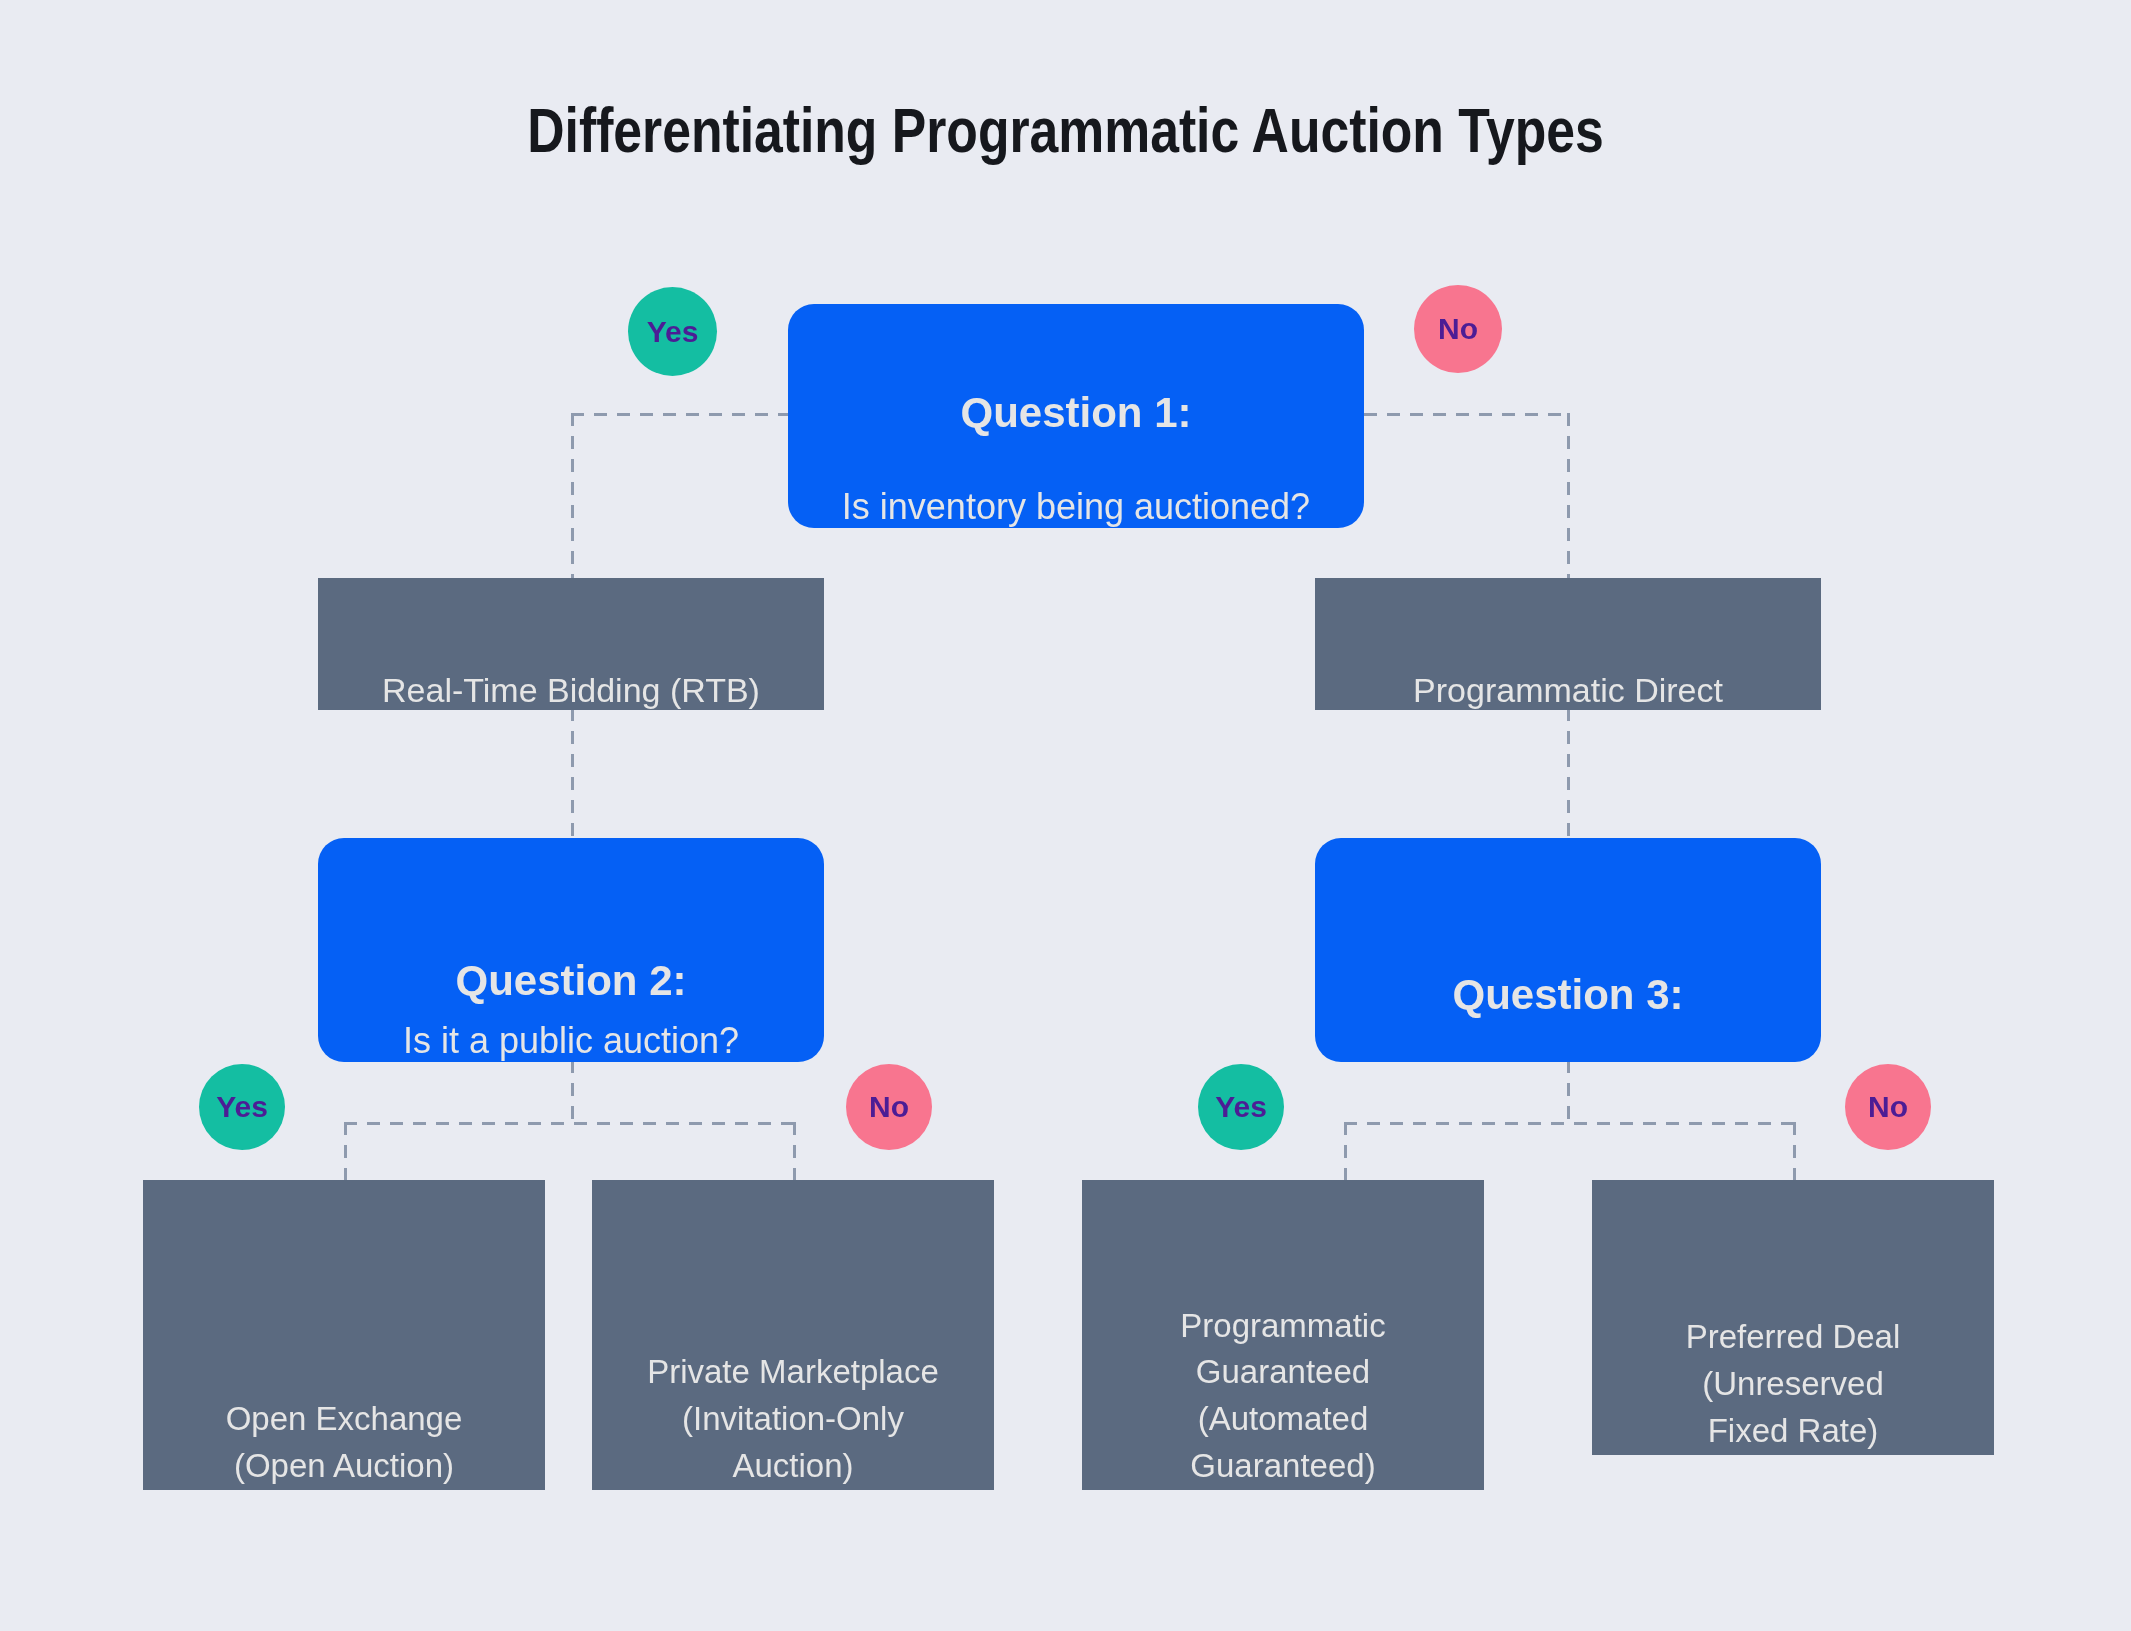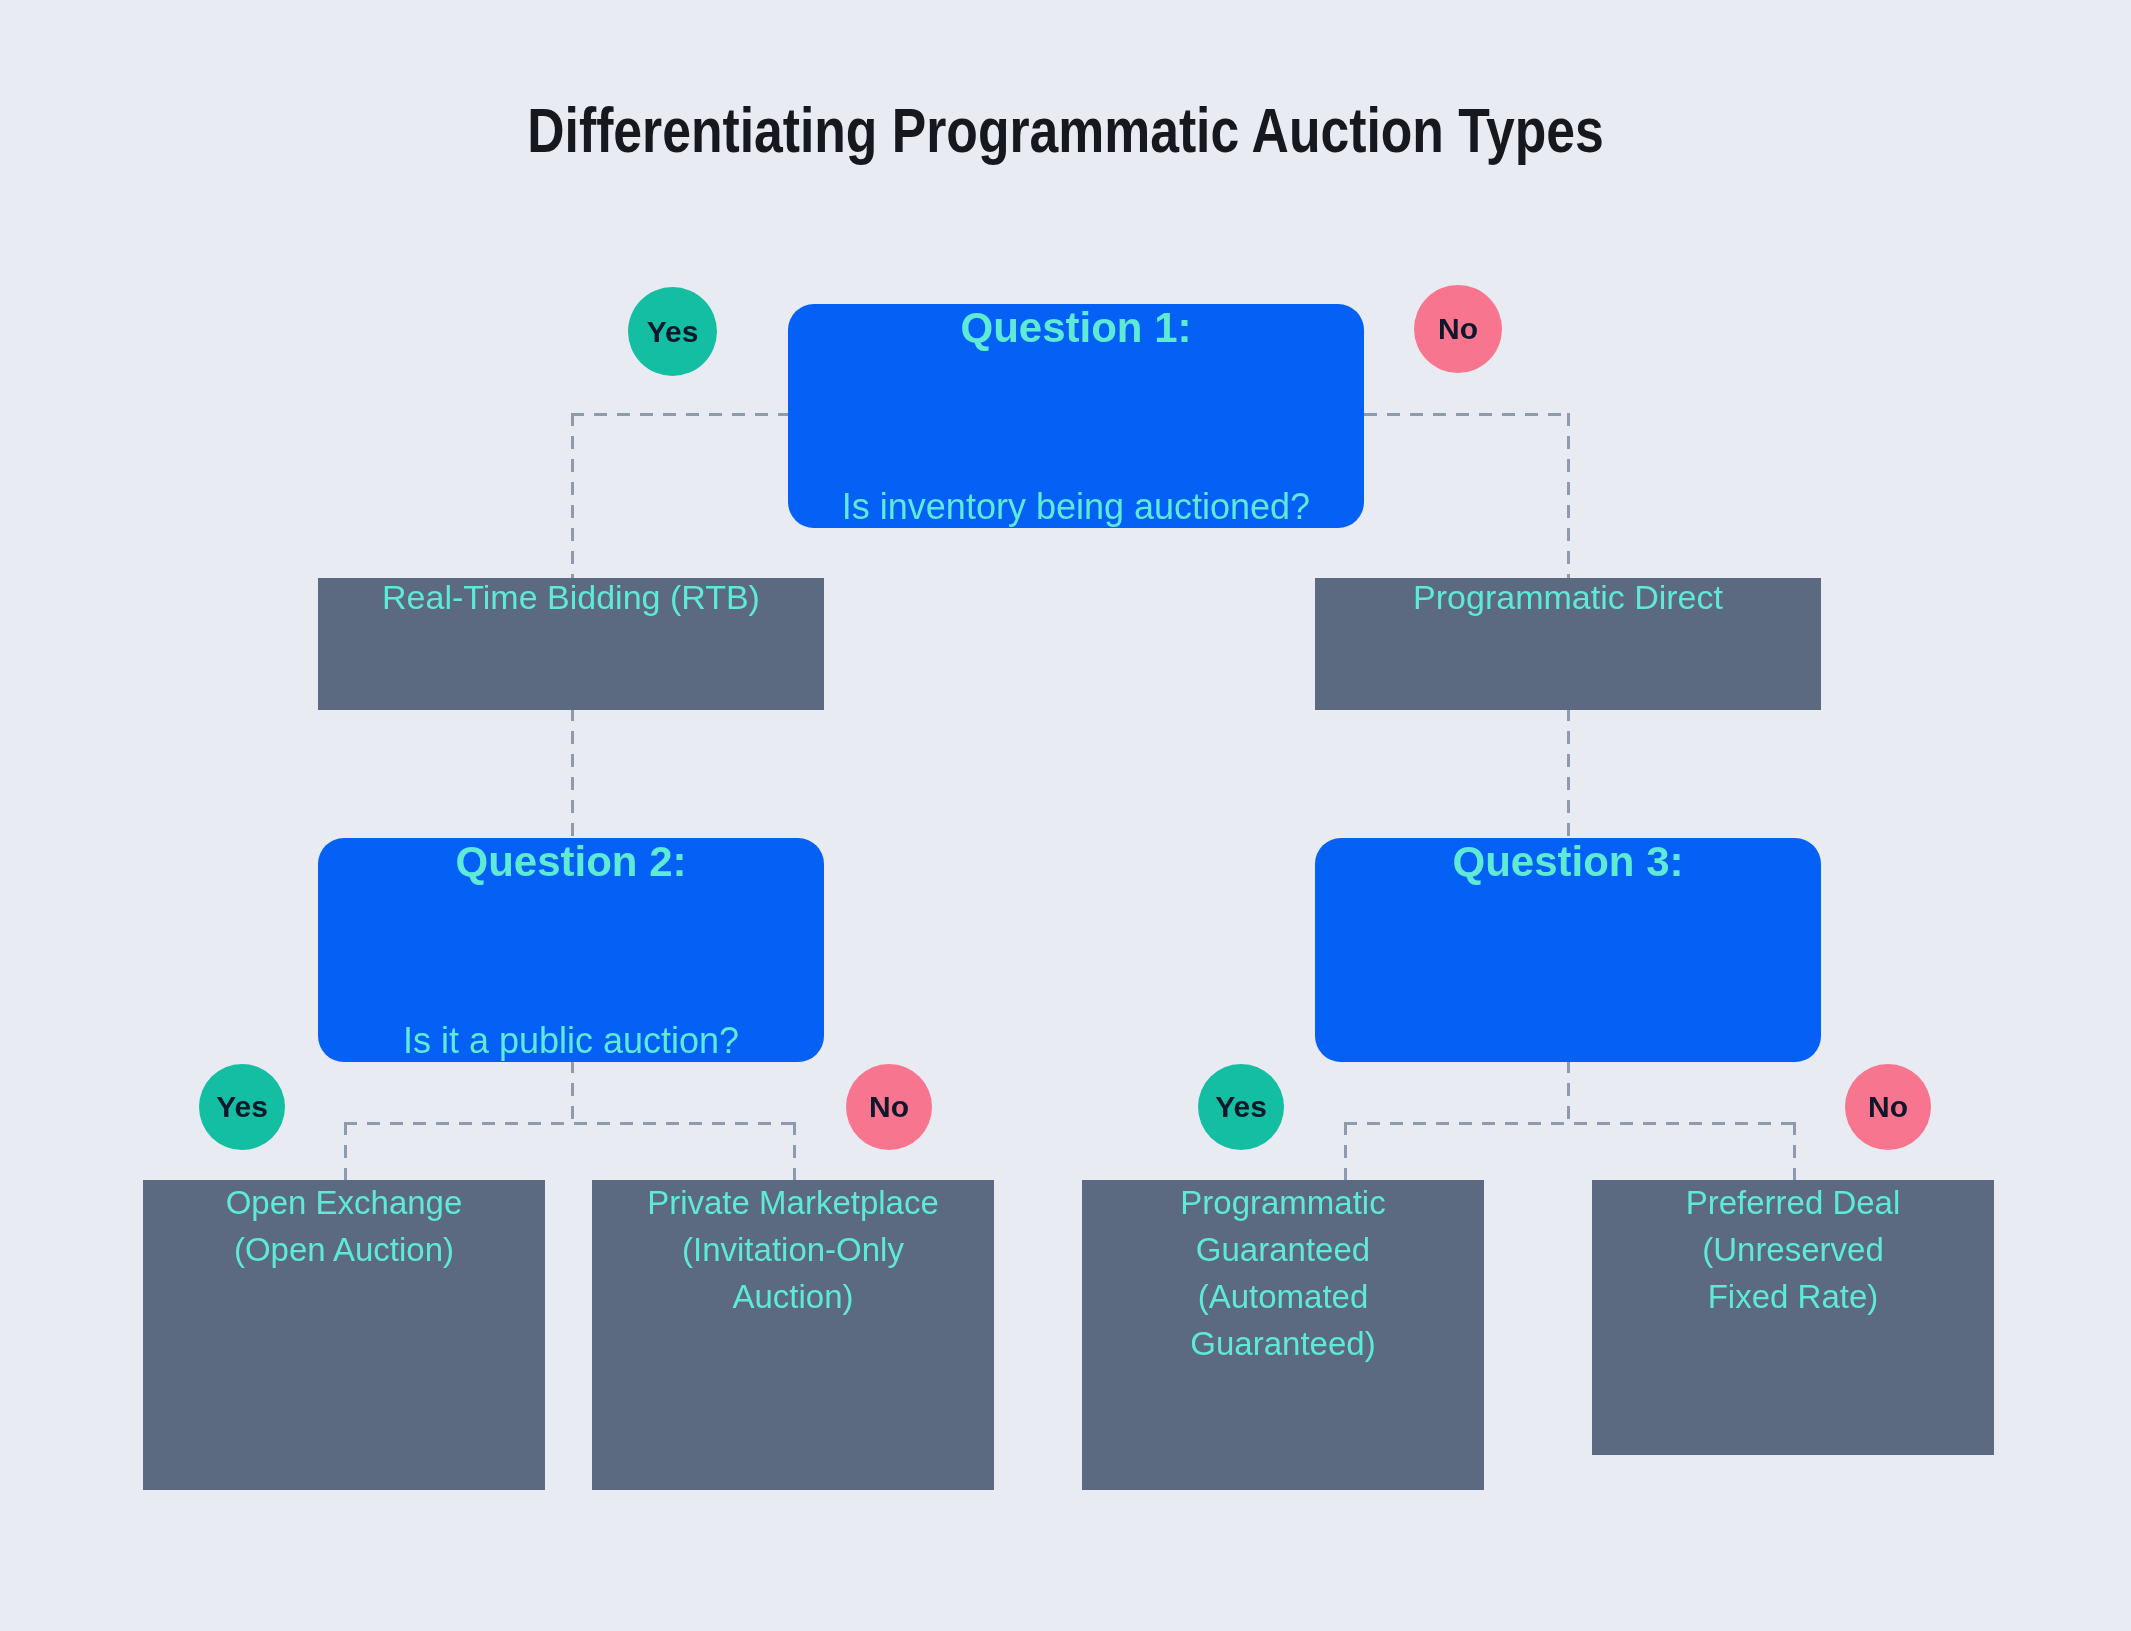--- a/index.html
+++ b/index.html
@@ -29,33 +29,33 @@
     letter-spacing:0px;
     white-space:nowrap;
   }
   
   .dash-h{position:absolute;height:3px;z-index:1;
     background:repeating-linear-gradient(90deg,var(--connector) 0 13px,transparent 13px 23px);}
   .dash-v{position:absolute;width:3px;z-index:1;
     background:repeating-linear-gradient(180deg,var(--connector) 0 13px,transparent 13px 23px);}
   
   .node{position:absolute;z-index:2;display:flex;flex-direction:column;
-    align-items:center;justify-content:space-between;text-align:center;color:#5eead4;}
+    align-items:center;justify-content:flex-end;text-align:center;color:#e5e5e5;}
   .qnode{background:var(--question-blue);border-radius:26px;}
   .qnode .qheading{font-size:42px;font-weight:700;line-height:1.15;}
   .qnode .qtext{font-size:36px;font-weight:400;line-height:1.2;}
   .q1gap{height:48px;}
   .q23gap{height:14px;}
   .gnode{background:var(--node-gray);}
   .branch-label{font-size:34px;font-weight:400;}
   .outcome-label{font-size:33px;font-weight:400;line-height:1.42;white-space:pre-line;}
   
   .badge{position:absolute;z-index:3;border-radius:50%;
     display:flex;align-items:center;justify-content:center;
-    color:#0f172a;font-size:30px;font-weight:700;}
+    color:#4c1d95;font-size:30px;font-weight:700;}
   .badge.yes{background:var(--yes-green);}
   .badge.no{background:var(--no-pink);}
   
   .q1{left:788px;top:304px;width:576px;height:224px;}
   .rtb{left:318px;top:578px;width:506px;height:132px;}
   .pdirect{left:1315px;top:578px;width:506px;height:132px;}
   .q2{left:318px;top:838px;width:506px;height:224px;}
   .q3{left:1315px;top:838px;width:506px;height:224px;gap:29px;}
   .oe{left:143px;top:1180px;width:402px;height:310px;}
   .pm{left:592px;top:1180px;width:402px;height:310px;}

